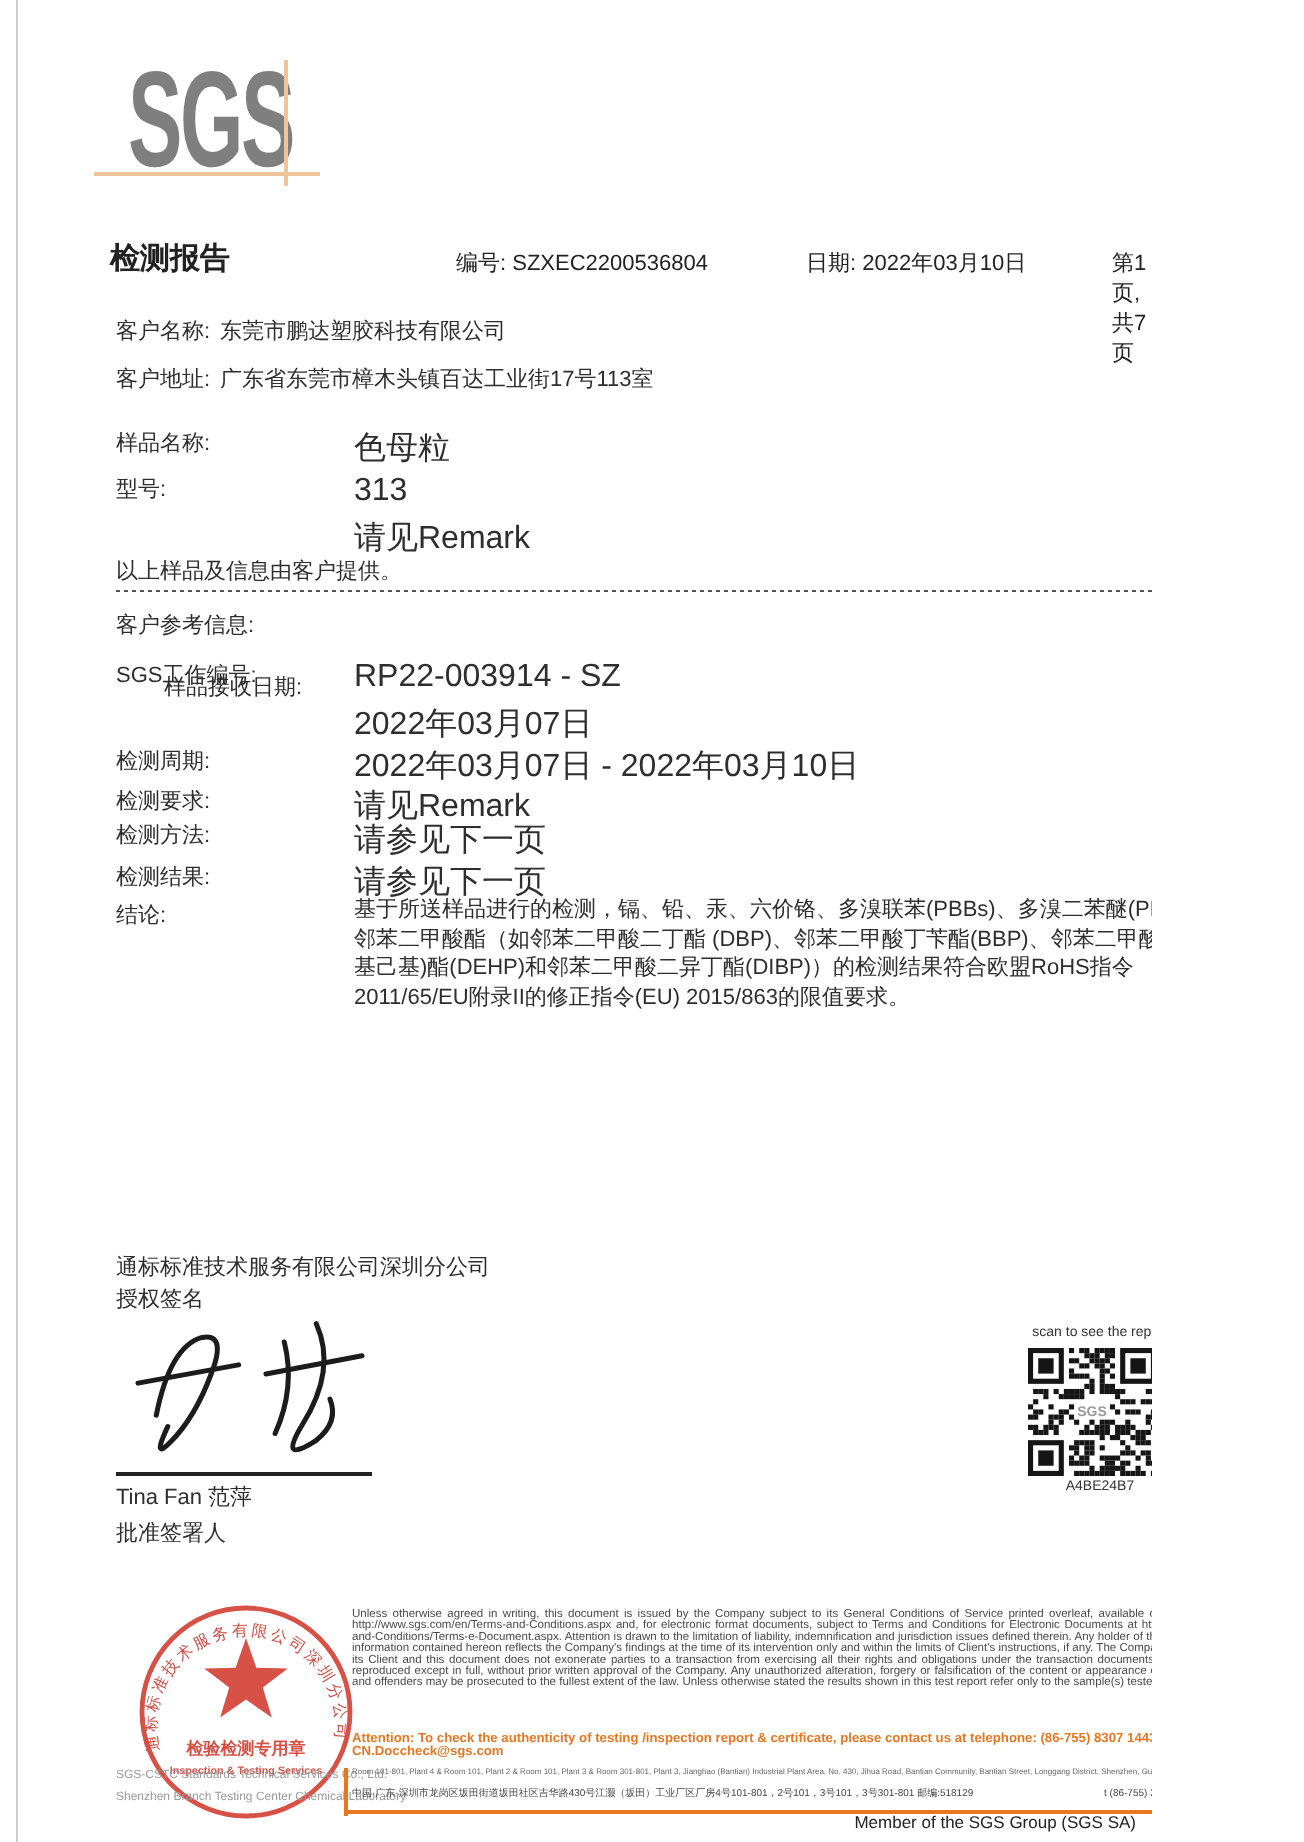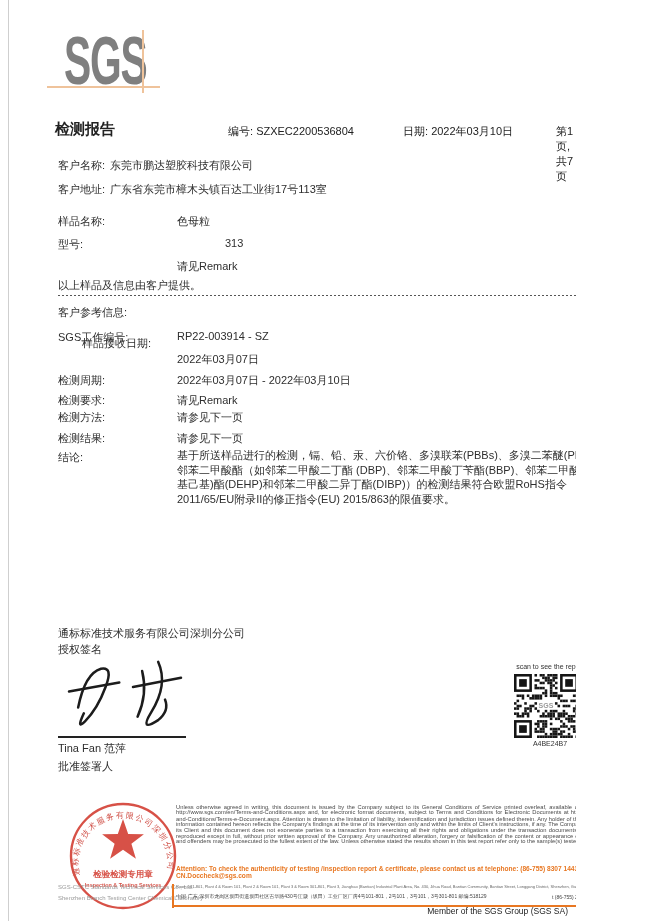--- a/index.html
+++ b/index.html
@@ -15,21 +15,21 @@
   .logo-underline{position:absolute;left:47px;top:86px;width:113px;height:2px;background:#efc39b;}
   .logo-vline{position:absolute;left:142px;top:30px;width:2px;height:63px;background:#efc39b;}
 
   
   .title{position:absolute;left:55px;top:120px;font-size:15px;font-weight:bold;color:#222;}
   .hmeta{position:absolute;top:124px;font-size:11px;color:#222;}
 
   
   .lbl{position:absolute;left:58px;font-size:11px;color:#2e2e2e;}
   .v110{position:absolute;left:110px;font-size:11px;color:#2e2e2e;}
-  .v177{position:absolute;left:177px;font-size:11px;color:#2e2e2e;}
+  .v177{position:absolute;left:177px;font-size:16px;color:#2e2e2e;}
   .note{position:absolute;left:58px;font-size:11px;color:#2e2e2e;}
 
   .dashed{position:absolute;left:58px;top:295px;width:587px;height:1px;
           background:repeating-linear-gradient(90deg,#555 0 2px,transparent 2px 4px);}
 
   .para{position:absolute;left:177px;top:448px;width:447px;font-size:11px;line-height:14.6px;color:#2e2e2e;}
 
   
   .sig-line{position:absolute;left:58px;top:736px;width:128px;height:2px;background:#222;}
   .sig-svg{position:absolute;left:55px;top:655px;}
@@ -77,21 +77,21 @@
   <div class="hmeta" style="left:556px;">第1页,共7页</div>
 
   <div class="lbl" style="top:158px;">客户名称:</div>
   <div class="v110" style="top:158px;">东莞市鹏达塑胶科技有限公司</div>
   <div class="lbl" style="top:182px;">客户地址:</div>
   <div class="v110" style="top:182px;">广东省东莞市樟木头镇百达工业街17号113室</div>
 
   <div class="lbl" style="top:214px;">样品名称:</div>
   <div class="v177" style="top:214px;">色母粒</div>
   <div class="lbl" style="top:237px;">型号:</div>
-  <div class="v177" style="top:237px;margin-left:48px;">313</div>
+  <div class="v177" style="top:237px;">313</div>
   <div class="lbl" style="top:269px;margin-top:36px;">客户参考信息:</div>
   <div class="v177" style="top:259px;">请见Remark</div>
   <div class="note" style="top:278px;">以上样品及信息由客户提供。</div>
 
   <div class="dashed"></div>
 
   <div class="lbl" style="top:330px;">SGS工作编号:</div>
   <div class="v177" style="top:330px;">RP22-003914 - SZ</div>
   <div class="lbl" style="top:336px;margin-left:24px;">样品接收日期:</div>
   <div class="v177" style="top:352px;">2022年03月07日</div>

